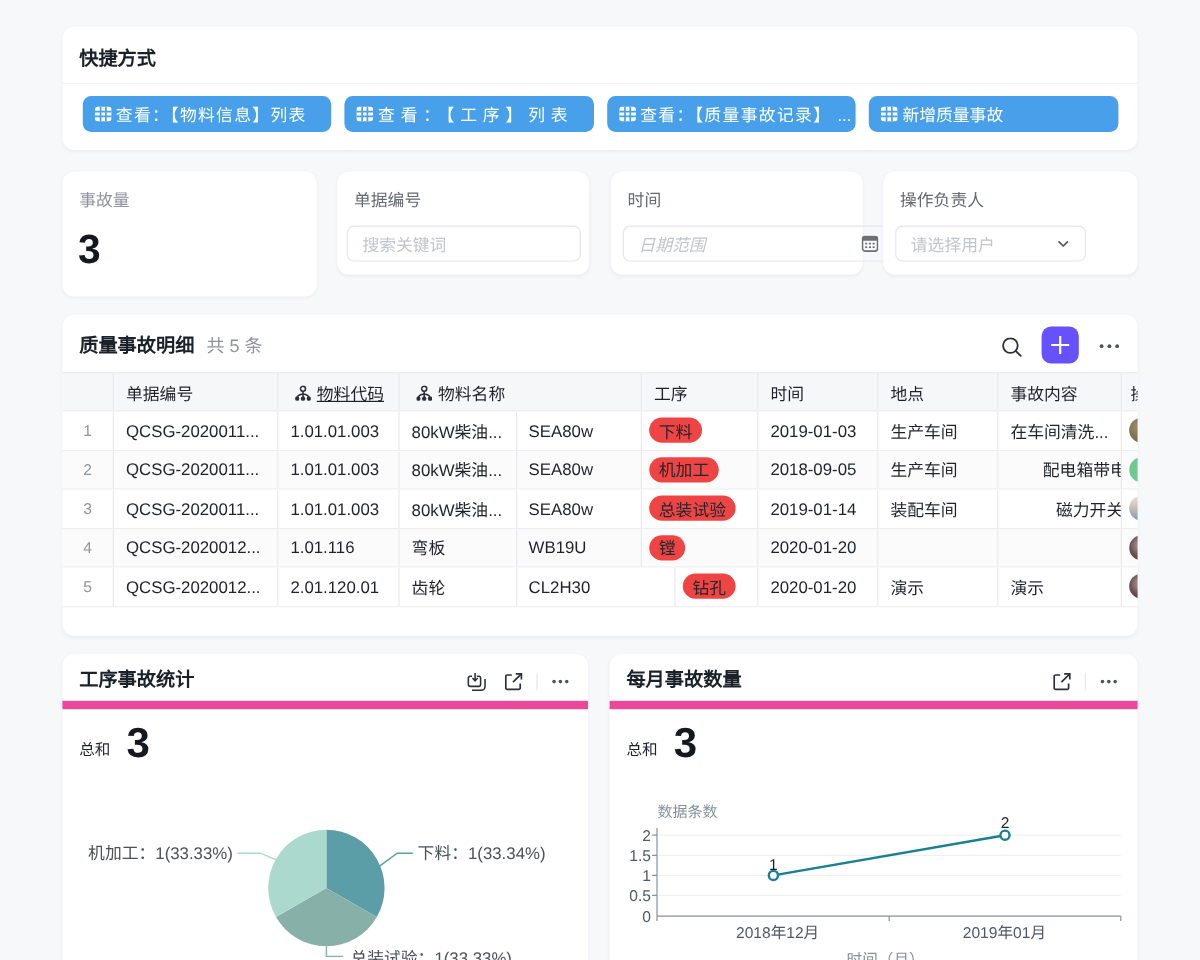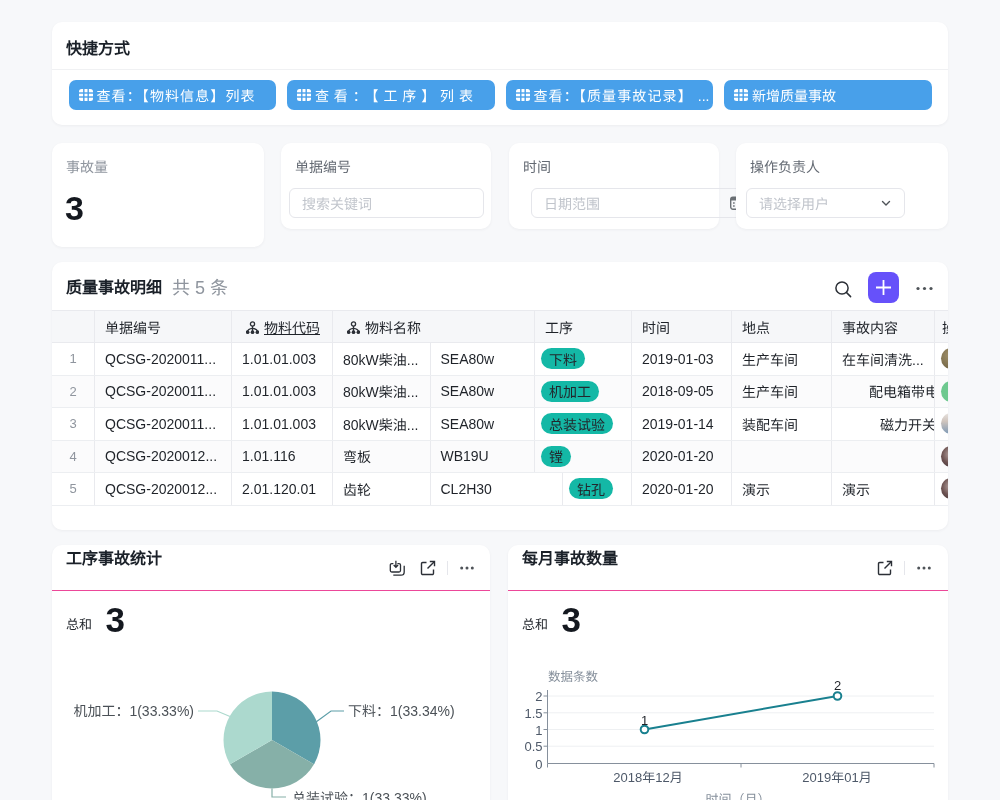--- a/index.html
+++ b/index.html
@@ -26,41 +26,41 @@
 .fcard { position:absolute; top:143px; background:#fff; border-radius:10px; height:86px; box-shadow:0 1px 3px rgba(30,40,60,0.05); }
 .flabel { position:absolute; left:14px; top:13px; font-size:14px; color:#646a73; }
 .finput { position:absolute; left:8px; top:45px; height:30px; border:1px solid #e5e6eb; border-radius:6px;
   display:flex; align-items:center; padding:0 12px; font-size:14px; color:#c1c5cc; }
 #stat { left:52px; width:212px; height:104px; }
 #stat .flabel { color:#8f959e; }
 
 
 #tablecard { left:52px; top:262px; width:896px; height:268px; overflow:hidden; }
 #tablecard .head { height:48px; display:flex; align-items:center; padding-left:14px; position:relative; }
-.count { font-size:18px; color:#8f959e; margin-left:10px; }
+.count { font-size:15px; color:#8f959e; margin-left:10px; }
 .plusbtn { position:absolute; left:816px; top:10px; width:31px; height:31px; background:#6651fa; border-radius:8px; }
 .tbl { position:absolute; left:0; top:48px; width:896px; font-size:14px; }
 .trow { position:absolute; left:0; width:896px; height:33px; }
 .cell { position:absolute; top:0; height:100%; display:flex; align-items:center; padding-left:10px;
   border-left:1px solid #e9eaee; overflow:hidden; white-space:nowrap; }
 .cell.first { border-left:none; justify-content:center; padding-left:0; color:#8f959e; font-size:13px; }
 .hrow { background:#f6f7f9; height:33px; border-top:1px solid #e9eaee; border-bottom:1px solid #e9eaee; }
 .hrow .cell { color:#1f2329; }
 .brow { border-bottom:1px solid #eceef1; background:#fff; }
 .brow.even { background:#fbfbfc; }
-.tag { background:#14b8a6; border-radius:10.5px; height:21px; display:inline-flex; align-items:center;
+.tag { background:#ef4444; border-radius:10.5px; height:21px; display:inline-flex; align-items:center;
   padding:0 8px; font-size:14px; color:#23272d; margin-left:-4px; }
 .hicon { margin-right:5px; flex:none; }
 .avatar { width:21px; height:21px; border-radius:50%; flex:none; }
 
 
 .chartcard { position:absolute; top:545px; height:270px; background:#fff; border-radius:10px 10px 0 0; box-shadow:0 1px 3px rgba(30,40,60,0.05); }
 #piecard { left:52px; width:438px; }
 #linecard { left:508px; width:440px; }
-.chead { height:46px; border-bottom:1px solid #ec4899; display:flex; align-items:flex-start; padding-left:14px; position:relative; }
+.chead { height:46px; border-bottom:7px solid #ec4899; display:flex; align-items:center; padding-left:14px; position:relative; }
 .cicons { position:absolute; right:0; top:0; height:46px; display:flex; align-items:center; }
 
 .num3 { font-weight:bold; color:#14181f; }
 .bignum { position:absolute; top:57px; font-size:35px; line-height:1; }
 </style>
 </head>
 <body>
 
 <div class="card" id="shortcuts">
   <div class="head">
@@ -121,21 +121,21 @@
 <div class="fcard" id="stat">
   <div class="flabel">事故量</div>
   <div class="num3" id="statnum" style="position:absolute;left:13px;top:48px;font-size:34px;line-height:1;">3</div>
 </div>
 <div class="fcard" style="left:281px;width:210px;">
   <div class="flabel">单据编号</div>
   <div class="finput" style="width:195px;">搜索关键词</div>
 </div>
 <div class="fcard" style="left:509px;width:210px;">
   <div class="flabel">时间</div>
-  <div class="finput" style="left:22px;width:224px;">日期范围
+  <div class="finput" style="left:10px;width:224px;font-style:italic;">日期范围
     <svg style="position:absolute;right:10px;" width="14" height="14" viewBox="0 0 14 14">
         <rect x="0.7" y="1.2" width="12.6" height="12" rx="2.2" fill="none" stroke="#6b7075" stroke-width="1.4"></rect>
         <path d="M0.7 3.4 a2.2 2.2 0 0 1 2.2-2.2 h8.2 a2.2 2.2 0 0 1 2.2 2.2 v1.2 h-12.6z" fill="#6b7075"></path>
         <g fill="#6b7075">
           <rect x="3" y="6.3" width="1.7" height="1.4"></rect>
           <rect x="6.1" y="6.3" width="1.7" height="1.4"></rect>
           <rect x="9.2" y="6.3" width="1.7" height="1.4"></rect>
           <rect x="3" y="9.3" width="1.7" height="1.4"></rect>
           <rect x="6.1" y="9.3" width="1.7" height="1.4"></rect>
           <rect x="9.2" y="9.3" width="1.7" height="1.4"></rect>

